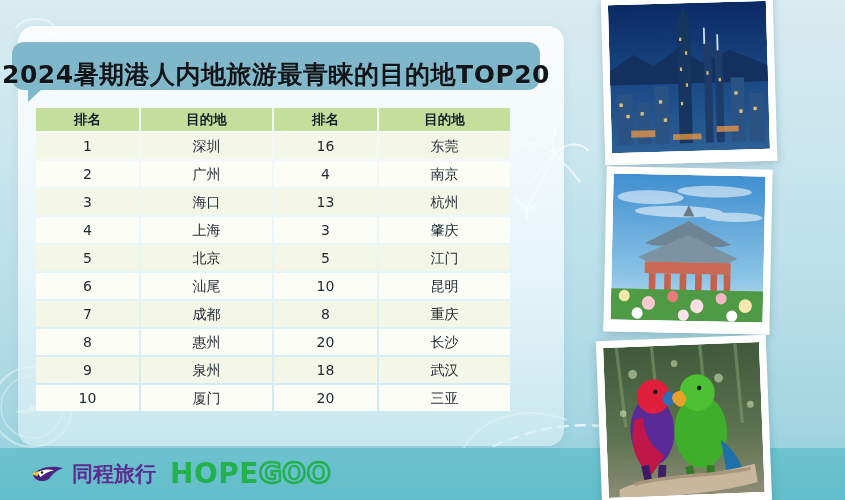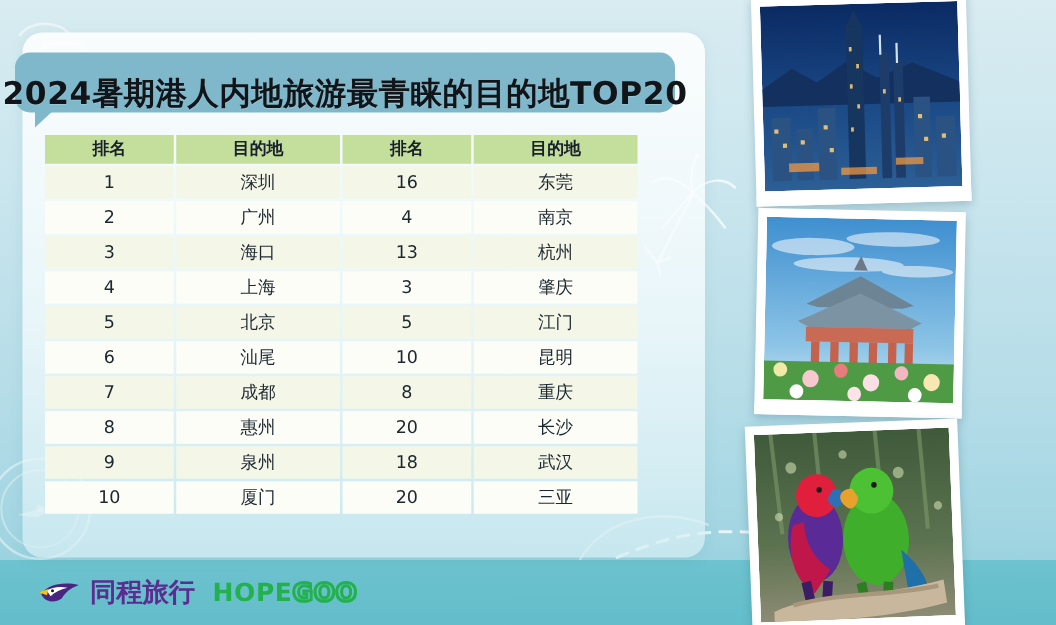--- a/index.html
+++ b/index.html
@@ -85,21 +85,21 @@
   }
   .logo-tc{display:flex;align-items:center;gap:6px;}
   .bird{width:36px;height:22px;display:block;}
   .tc-text{
     font-family:Liberation Serif, serif;
     font-size:21px;font-weight:bold;color:#5b2d91;letter-spacing:0px;
     line-height:1;
   }
   .hopegoo{
     font-family:"DejaVu Sans","Liberation Sans",sans-serif;
-    font-size:20px;font-weight:bold;color:#22b14c;letter-spacing:.5px;
+    font-size:28px;font-weight:bold;color:#22b14c;letter-spacing:.5px;
     line-height:1;display:flex;align-items:center;
   }
   .hopegoo .hope{color:#22b14c;}
   .hopegoo .goo{
     color:transparent;
     -webkit-text-stroke:2.4px #22b14c;
   }
 
   
   .photos{position:absolute;right:0;top:0;width:252px;height:500px;z-index:5;}

